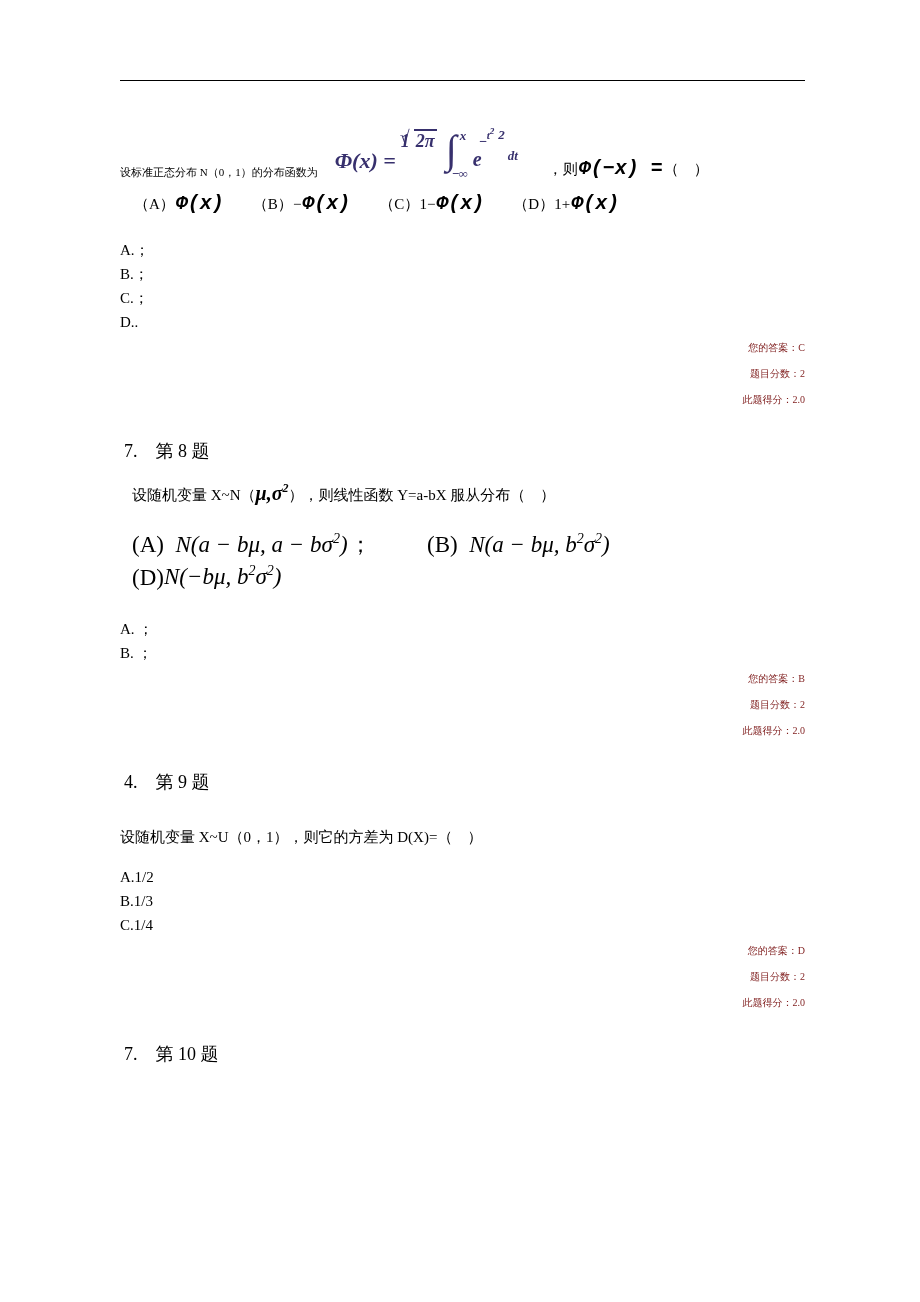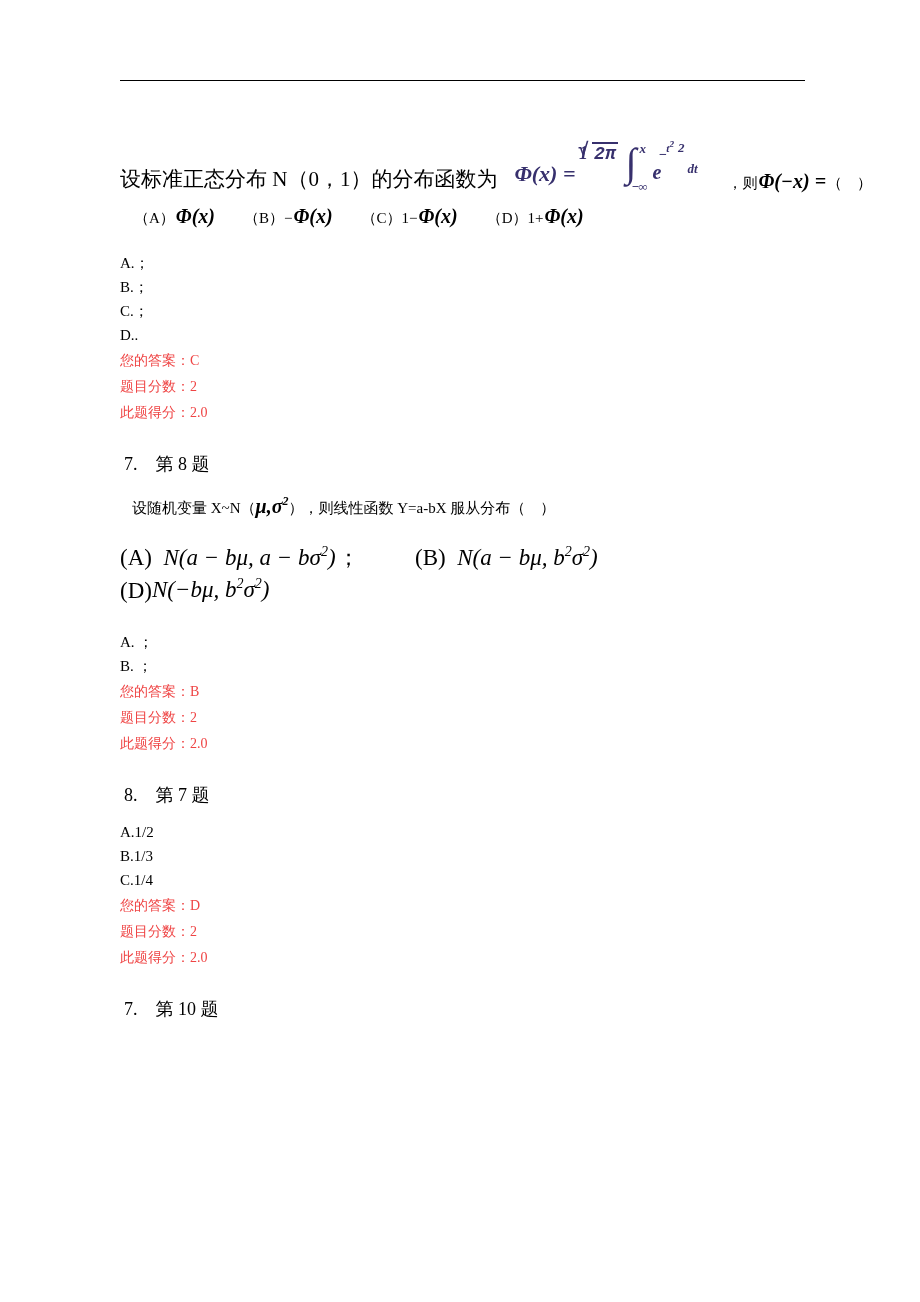--- a/index.html
+++ b/index.html
@@ -31,38 +31,39 @@
   gap: 28px;
   font-size: 15px;
   margin-top: 8px;
   margin-bottom: 24px;
 }
 .options-row .opt {
   display: flex;
   align-items: baseline;
 }
 .phi {
-  font-family: Liberation Serif, serif;
+  font-family: Liberation Mono, monospace;
   font-weight: bold;
   font-style: italic;
   font-size: 20px;
   color: #000;
   margin: 0 1px;
 }
 .simple-options {
   font-size: 15px;
 }
 .simple-options p {
   margin: 2px 0;
   line-height: 22px;
 }
 .meta {
-  color: #ef4444;
-  font-size: 14px;
+  color: #7f1d1d;
+  font-size: 10px;
   line-height: 26px;
+  text-align: right;
 }
 .heading {
   font-size: 18px;
   margin: 26px 0 14px 4px;
 }
 
 .formula1 {
   display: inline-block;
   vertical-align: middle;
   font-family: "Times New Roman", serif;
@@ -94,21 +95,20 @@
   border-top: 2px solid #37306d;
   margin: 2px 0;
 }
 .f1-frac .den {
   font-size: 18px;
   line-height: 20px;
 }
 .f1-frac .den .root {
   display: inline-block;
   position: relative;
-  font-family: Liberation Mono, monospace;
 }
 .f1-frac .den .root::before {
   content: "\221A";
   font-style: normal;
   font-weight: bold;
   position: absolute;
   left: -14px;
   top: -2px;
 }
 .f1-frac .den .root .vinc {
@@ -175,21 +175,21 @@
   top: 24px;
   font-size: 13px;
 }
 .q6-line1 {
   display: flex;
   align-items: flex-end;
   flex-wrap: nowrap;
   margin-bottom: 2px;
 }
 .q6-pre {
-  font-size: 21px;
+  font-size: 11px;
   flex: 0 0 auto;
   padding-bottom: 4px;
   margin-top: 44px;
 }
 .q6-formula-slot {
   width: 230px;
   height: 60px;
   position: relative;
   flex: 0 0 auto;
 }
@@ -210,21 +210,21 @@
   display: inline-block;
 }
 .musigma sup {
   font-size: 12px;
   vertical-align: super;
 }
 
 .formula2 {
   font-family: "Times New Roman", serif;
   font-size: 23px;
-  margin: 24px 0 28px 0;
+  margin: 24px 0 28px 12px;
 }
 .formula2 .row {
   display: flex;
   align-items: baseline;
   margin: 4px 0;
 }
 .formula2 .cell {
   white-space: nowrap;
 }
 .formula2 .c1 { width: 295px; }
@@ -322,21 +322,22 @@
   </div>
 
   <div class="simple-options">
     <p>A. ；</p>
     <p>B. ；</p>
   </div>
   <div class="meta">您的答案：B</div>
   <div class="meta">题目分数：2</div>
   <div class="meta">此题得分：2.0</div>
 
-  <div class="heading">8. 第 7 题</div>
+  <div class="heading">4. 第 9 题</div>
+  <p class="line" style="margin:32px 0 18px 0;">设随机变量 X~U（0，1），则它的方差为 D(X)=（ ）</p>
   <div class="simple-options">
     <p>A.1/2</p>
     <p>B.1/3</p>
     <p>C.1/4</p>
   </div>
   <div class="meta">您的答案：D</div>
   <div class="meta">题目分数：2</div>
   <div class="meta">此题得分：2.0</div>
 
   <div class="heading">7. 第 10 题</div>

